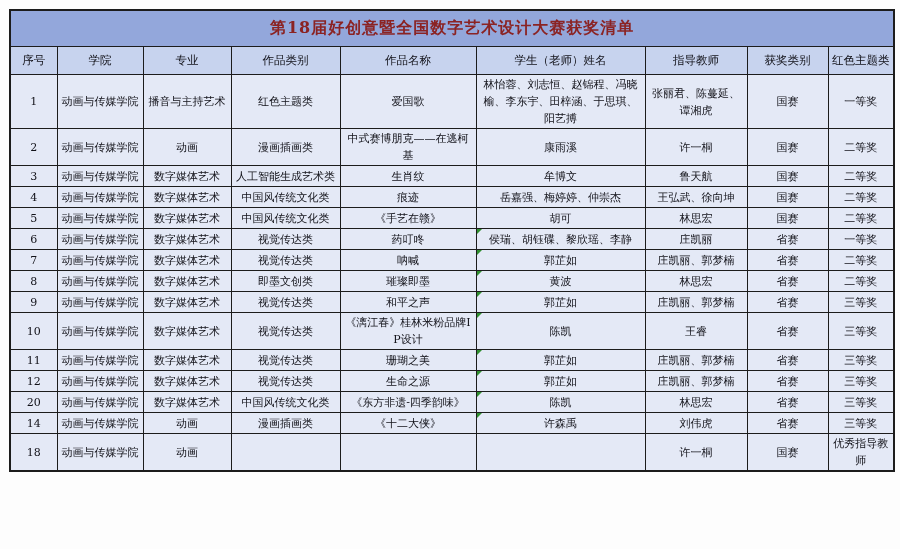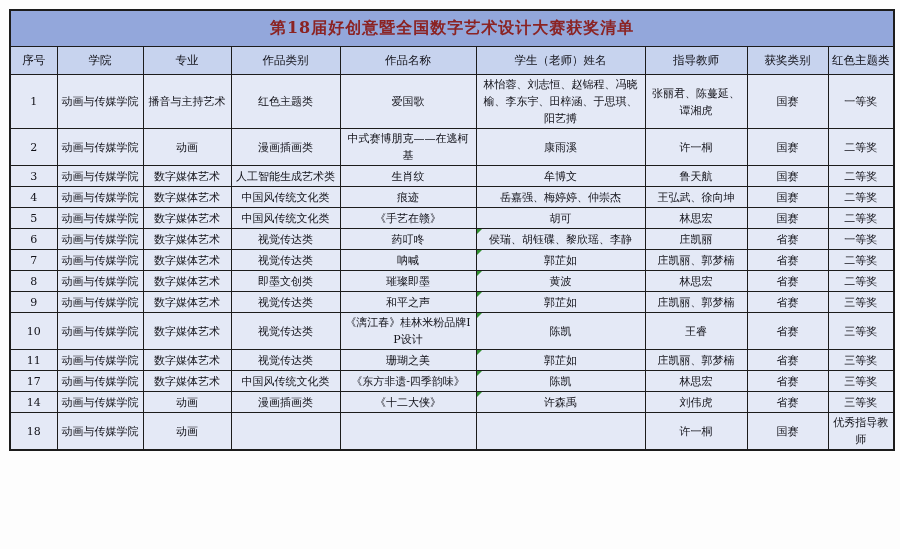--- a/index.html
+++ b/index.html
@@ -207,21 +207,32 @@
           <td>动画与传媒学院</td>
           <td>数字媒体艺术</td>
           <td>视觉传达类</td>
           <td>珊瑚之美</td>
           <td>郭芷如<span class="flag"></span></td>
           <td>庄凯丽、郭梦楠</td>
           <td>省赛</td>
           <td>三等奖</td>
         </tr>
         <tr>
-          <td>17</td>
+          <td>12</td>
+          <td>动画与传媒学院</td>
+          <td>数字媒体艺术</td>
+          <td>视觉传达类</td>
+          <td>生命之源</td>
+          <td>郭芷如<span class="flag"></span></td>
+          <td>庄凯丽、郭梦楠</td>
+          <td>省赛</td>
+          <td>三等奖</td>
+        </tr>
+        <tr>
+          <td>20</td>
           <td>动画与传媒学院</td>
           <td>数字媒体艺术</td>
           <td>中国风传统文化类</td>
           <td>《东方非遗-四季韵味》</td>
           <td>陈凯<span class="flag"></span></td>
           <td>林思宏</td>
           <td>省赛</td>
           <td>三等奖</td>
         </tr>
         <tr>

